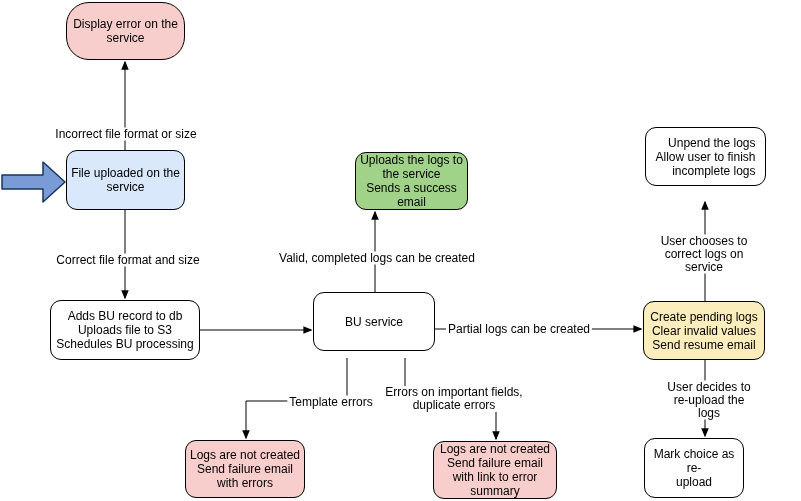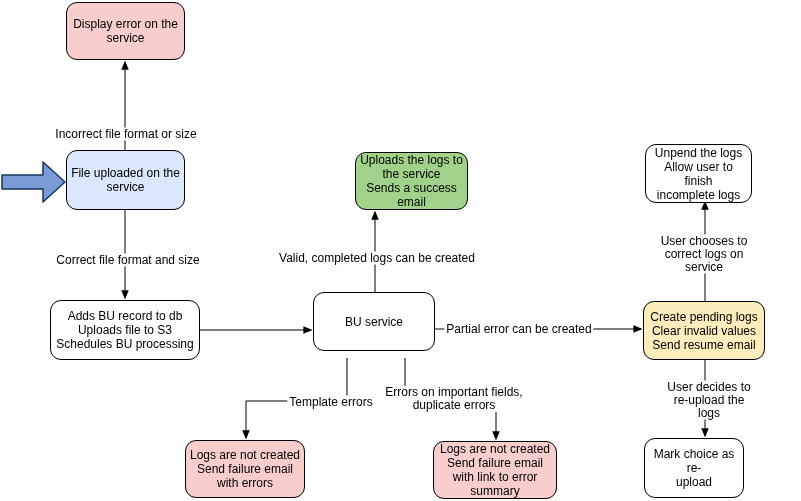--- a/index.html
+++ b/index.html
@@ -66,38 +66,38 @@
       <path d="M375,300 L375,212" marker-end="url(#arrow)"></path>
       <path d="M435,329 L641,329" marker-end="url(#arrow)"></path>
       <path d="M347,358 L347,401 L246,401 L246,438" marker-end="url(#arrow)"></path>
       <path d="M405,358 L405,400 L496,400 L496,439" marker-end="url(#arrow)"></path>
       <path d="M705,301 L705,202" marker-end="url(#arrow)"></path>
       <path d="M705,360 L705,436" marker-end="url(#arrow)"></path>
     </g>
     <polygon points="2,175 43,175 43,162 65,182 43,202 43,189 2,189" fill="#7b9bd6" stroke="#16365c" stroke-width="1.5" stroke-linejoin="round"></polygon>
   </svg>
 
-  <div class="node fill-red" style="left:66px; top:2px; width:119px; height:58px;">Display error on the
+  <div class="node fill-red" style="left:66px; top:2px; width:119px; height:58px;border-radius:23px;">Display error on the
 service</div>
 
   <div class="node fill-blue" style="left:66px; top:150px; width:119px; height:60px;">File uploaded on the
 service</div>
 
   <div class="node fill-white" style="left:50px; top:300px; width:150px; height:60px;">Adds BU record to db
 Uploads file to S3
 Schedules BU processing</div>
 
   <div class="node fill-white" style="left:313px; top:292px; width:122px; height:59px;">BU service</div>
 
   <div class="node fill-green" style="left:315px; top:152px; width:113px; height:58px;margin-left:40px;">Uploads the logs to
 the service
 Sends a success
 email</div>
 
-  <div class="node fill-white" style="left:645px; top:144px; width:107px; height:59px;">Unpend the logs
+  <div class="node fill-white" style="left:645px; top:127px; width:121px; height:59px;text-align:right;">Unpend the logs
 Allow user to finish
 incomplete logs</div>
 
   <div class="node fill-yellow" style="left:643px; top:301px; width:122px; height:59px;">Create pending logs
 Clear invalid values
 Send resume email</div>
 
   <div class="node fill-red" style="left:185px; top:440px; width:120px; height:58px;">Logs are not created
 Send failure email
 with errors</div>
@@ -109,21 +109,21 @@
 
   <div class="node fill-white" style="left:644px; top:438px; width:100px; height:60px;">Mark choice as re-
 upload</div>
 
   <div class="edge-label" style="left:126px; top:117px;margin-top:17px;">Incorrect file format or size</div>
 
   <div class="edge-label" style="left:128px; top:260px;">Correct file format and size</div>
 
   <div class="edge-label" style="left:377px; top:258px;">Valid, completed logs can be created</div>
 
-  <div class="edge-label" style="left:519px; top:329px;">Partial error can be created</div>
+  <div class="edge-label" style="left:519px; top:329px;">Partial logs can be created</div>
 
   <div class="edge-label" style="left:331px; top:402px;">Template errors</div>
 
   <div class="edge-label" style="left:454px; top:399px;">Errors on important fields,
 duplicate errors</div>
 
   <div class="edge-label" style="left:704px; top:254px;">User chooses to correct logs on service</div>
 
   <div class="edge-label" style="left:709px; top:400px;">User decides to re-upload the logs</div>
 

